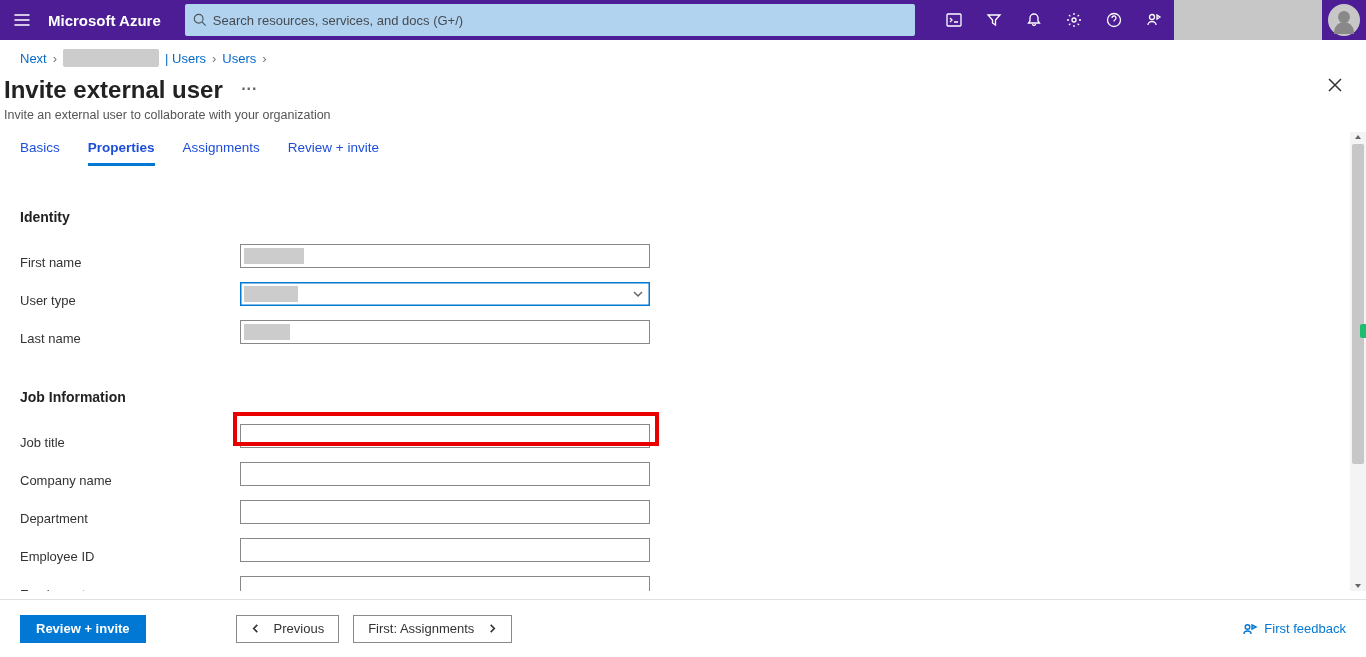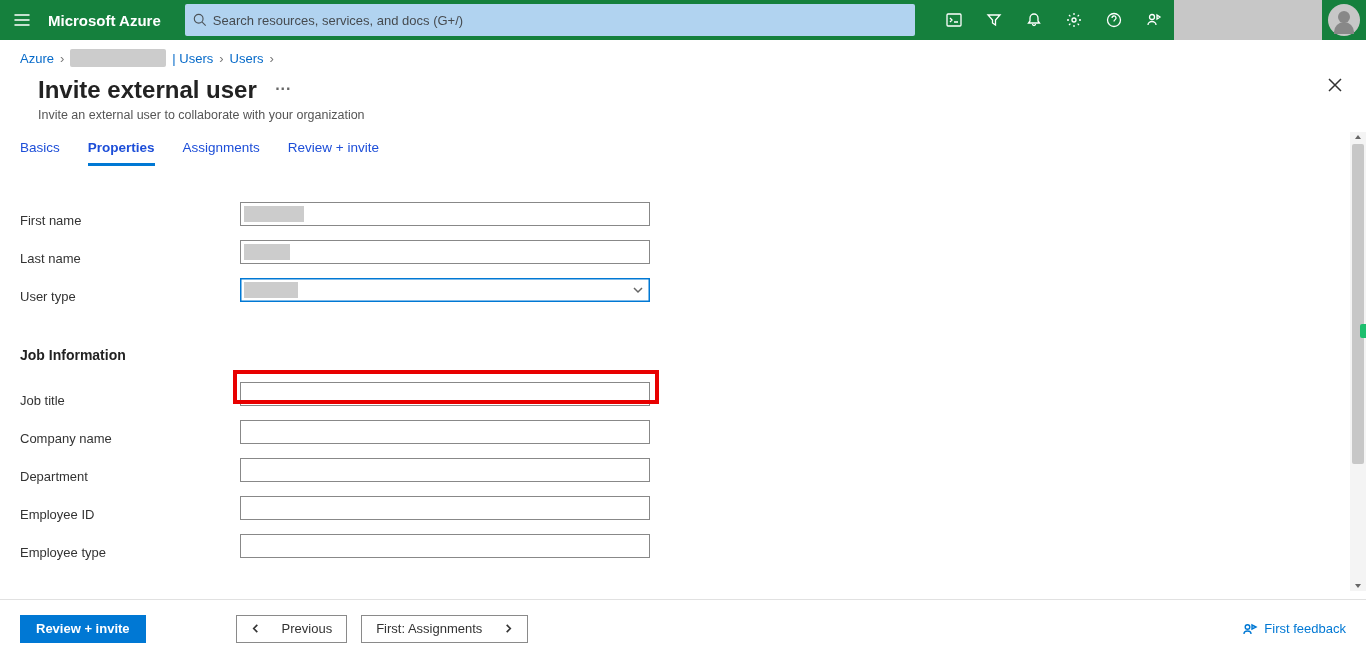--- a/index.html
+++ b/index.html
@@ -1,19 +1,19 @@
 <!DOCTYPE html>
 <html><head>
 <meta charset="utf-8">
 <style>
   * { box-sizing: border-box; margin: 0; padding: 0; font-family: "Segoe UI", -apple-system, BlinkMacSystemFont, sans-serif; }
   body { width: 1366px; height: 657px; overflow: hidden; background: #fff; position: relative; }
 
   
-  .topbar { height: 40px; background: #15803d; display: flex; align-items: center; color: #fff; }
+  .topbar { height: 40px; background: #4c1d95; display: flex; align-items: center; color: #fff; }
   .hamburger { width: 44px; display: flex; justify-content: center; cursor: pointer; }
   .hamburger svg { width: 16px; height: 16px; fill: #fff; }
   .brand { font-size: 15px; font-weight: 600; padding: 0 16px 0 4px; }
   .search-wrap { flex: 1; height: 32px; max-width: 730px; background: #b1d3f0; border-radius: 2px; display: flex; align-items: center; padding: 8px 8px; margin-left: 8px; }
   .search-wrap svg { width: 14px; height: 14px; fill: #333; opacity: .8; margin-right: 6px; }
   .search-wrap input { flex: 1; border: none; background: transparent; font-size: 13px; outline: none; color: #333; }
   .search-wrap input::placeholder { color: #333; opacity: .85; }
   .top-icons { display: flex; align-items: center; margin-left: auto; }
   .top-icon { width: 40px; height: 40px; display: flex; align-items: center; justify-content: center; cursor: pointer; }
   .top-icon svg { width: 16px; height: 16px; fill: none; stroke: #fff; stroke-width: 1.3; }
@@ -22,21 +22,21 @@
   .avatar::before { content: ""; position: absolute; left: 50%; top: 7px; width: 12px; height: 12px; background: #888; border-radius: 50%; transform: translateX(-50%); }
   .avatar::after { content: ""; position: absolute; left: 50%; bottom: 2px; width: 20px; height: 12px; background: #888; border-radius: 12px 12px 0 0; transform: translateX(-50%); }
 
   
   .crumbs { height: 36px; display: flex; align-items: center; padding: 0 20px; font-size: 13px; color: #066ac9; gap: 6px; }
   .crumbs .sep { color: #777; }
   .crumbs .masked { background: #ccc; width: 96px; height: 18px; border-radius: 2px; }
   .crumbs a { cursor: pointer; }
 
   
-  .page { padding: 0 20px; position: relative; margin-left: 18px; }
+  .page { padding: 0 4px; position: relative; }
   .page h1 { font-size: 24px; font-weight: 600; color: #222; display: inline-block; }
   .page .ellipsis { margin-left: 14px; color: #666; cursor: pointer; font-weight: bold; position: relative; top: -4px; }
   .page .close { position: absolute; right: 24px; top: 2px; cursor: pointer; }
   .page .close svg { width: 14px; height: 14px; stroke: #333; stroke-width: 1.5; }
   .page .subtitle { font-size: 12.5px; color: #555; margin-top: 4px; }
 
   
   .tabs { display: flex; gap: 28px; padding: 18px 20px 0; font-size: 13.5px; }
   .tab { padding-bottom: 8px; cursor: pointer; color: #1d4ed8; }
   .tab.active { font-weight: 600; border-bottom: 3px solid #0078d4; text-align: center; }
@@ -57,21 +57,21 @@
   .sb { position: absolute; top: 132px; right: 0; bottom: 66px; width: 16px; background: #f4f4f4; }
   .sb .thumb { position: absolute; left: 2px; right: 2px; top: 12px; height: 320px; background: #c7c7c7; border-radius: 2px; }
   .sb .btn { position: absolute; left: 0; right: 0; height: 12px; display: flex; align-items: center; justify-content: center; }
   .sb .btn svg { width: 8px; height: 8px; fill: #666; }
   .sb .btn.top { top: 0; } .sb .btn.bot { bottom: 0; }
   .green-tag { position: absolute; right: 0; top: 324px; width: 6px; height: 14px; background: #1dbf6e; border-radius: 2px 0 0 2px; }
 
   
   .footer { position: absolute; left: 0; right: 0; bottom: 0; height: 58px; border-top: 1px solid #e1e1e1; display: flex; align-items: center; padding: 0 20px; }
   .btn-primary { background: #0078d4; color: #fff; border: none; font-size: 13px; font-weight: 600; height: 28px; padding: 0 16px; cursor: pointer; }
-  .btn-outline { background: #fff; border: 1px solid #8a8a8a; color: #333; font-size: 13px; height: 28px; padding: 0 14px; display: inline-flex; align-items: center; gap: 22px; cursor: pointer; }
+  .btn-outline { background: #fff; border: 1px solid #8a8a8a; color: #333; font-size: 13px; height: 28px; padding: 0 14px; display: inline-flex; align-items: center; gap: 14px; cursor: pointer; }
   .btn-outline svg { width: 9px; height: 9px; stroke: #333; stroke-width: 1.8; fill: none; }
   .footer .spacer { flex: 1; }
   .feedback { color: #0078d4; font-size: 13px; display: flex; align-items: center; gap: 6px; cursor: pointer; }
   .feedback svg { width: 16px; height: 16px; fill: none; stroke: #0078d4; stroke-width: 1.4; }
 </style>
 </head>
 <body>
 
 <div class="topbar">
   <div class="hamburger">
@@ -121,21 +121,21 @@
           <circle cx="6" cy="5" r="2.5"></circle>
           <path d="M2 13c0-2 2-3.5 4-3.5s4 1.5 4 3.5M11 3l3 2-3 2z"></path>
         </svg>
       </div>
     <div class="top-block"></div>
     <div class="avatar"></div>
   </div>
 </div>
 
 <div class="crumbs">
-  <a>Azure</a>
+  <a>Next</a>
   <span class="sep">›</span>
   <span class="masked"></span>
   <a>| Users</a>
   <span class="sep">›</span>
   <a>Users</a>
   <span class="sep">›</span>
 </div>
 
 <div class="page">
   <h1>Invite external user</h1>
@@ -150,42 +150,43 @@
 
 <div class="tabs">
   <div class="tab">Basics</div>
   <div class="tab active">Properties</div>
   <div class="tab">Assignments</div>
   <div class="tab">Review + invite</div>
 </div>
 
 <div class="form-scroll">
 
+  <div class="section-heading">Identity</div>
 
   <div class="frow">
     <label>First name</label>
     <div class="field">
       <div class="masked-val" style="width:60px"></div>
-    </div>
-  </div>
-
-  <div class="frow">
-    <label>Last name</label>
-    <div class="field">
-      <div class="masked-val" style="width:46px"></div>
     </div>
   </div>
 
   <div class="frow">
     <label>User type</label>
     <div class="field select focused">
       <div class="masked-val" style="width:54px"></div>
       <svg viewBox="0 0 10 10">
           <path d="M1 3l4 4 4-4"></path>
         </svg>
+    </div>
+  </div>
+
+  <div class="frow">
+    <label>Last name</label>
+    <div class="field">
+      <div class="masked-val" style="width:46px"></div>
     </div>
   </div>
 
   <div class="section-heading" style="margin-top:38px">Job Information</div>
 
   <div class="frow" style="position:relative">
     <label>Job title</label>
     <div class="field"></div>
     <div class="highlight-box" style="left:213px; top:-5px; width:426px; height:34px"></div>
   </div>

